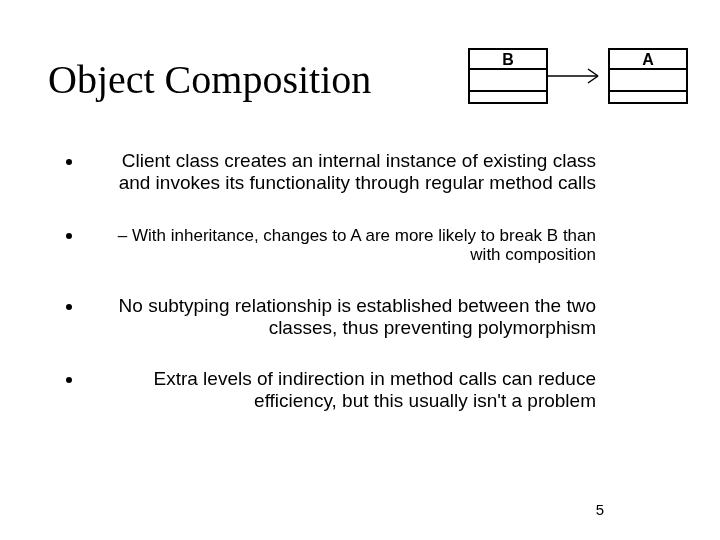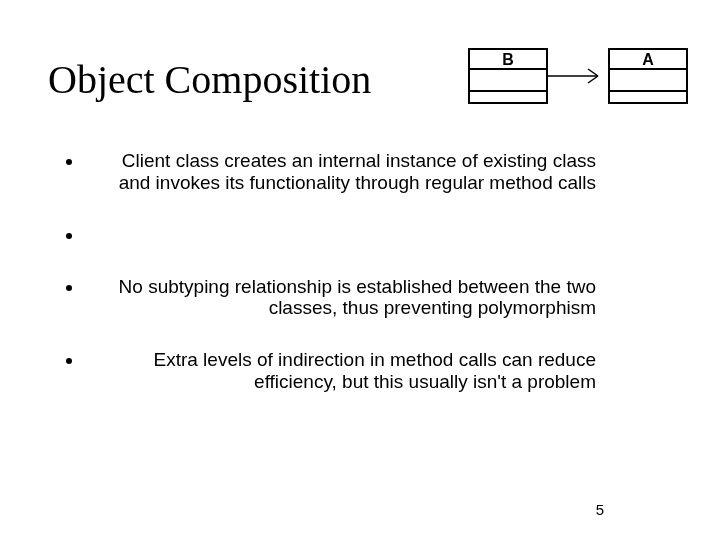--- a/index.html
+++ b/index.html
@@ -122,20 +122,25 @@
       <div class="compartment c-bottom"></div>
     </div>
   </div>
 
   <div class="body">
     <ul class="level1">
       <li>
         <span>Client class creates an internal instance of existing class and invokes its functionality through regular method calls</span>
       </li>
       <li>
+        <ul class="level2">
+          <li>
+            <span>With inheritance, changes to A are more likely to break B than with composition</span>
+          </li>
+        </ul>
       </li>
       <li>
         <span>No subtyping relationship is established between the two classes, thus preventing polymorphism</span>
       </li>
       <li>
         <span>Extra levels of indirection in method calls can reduce efficiency, but this usually isn't a problem</span>
       </li>
     </ul>
   </div>
 

